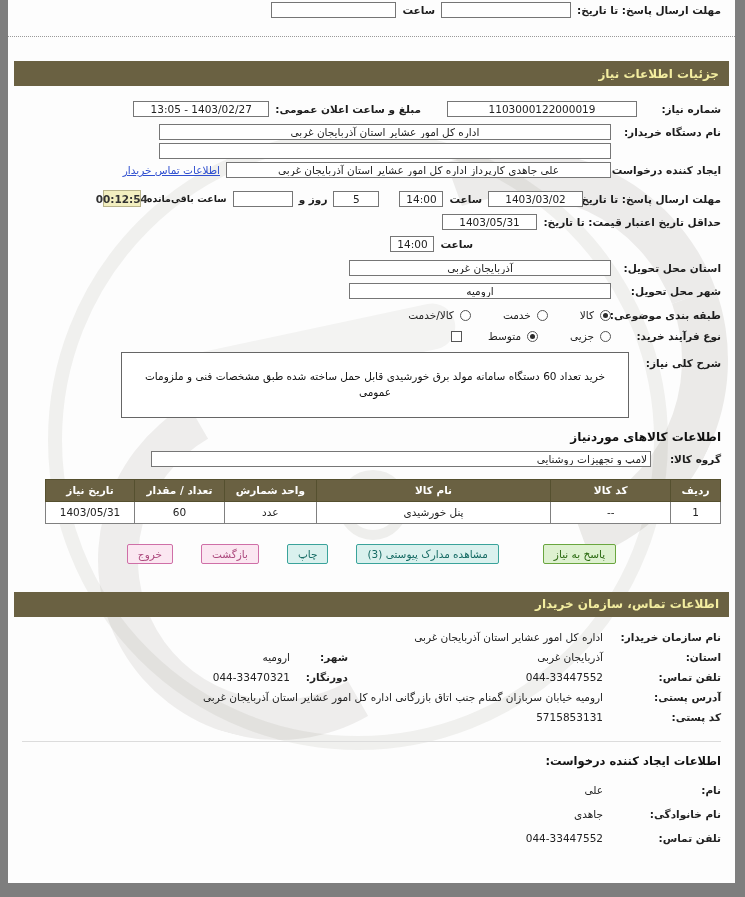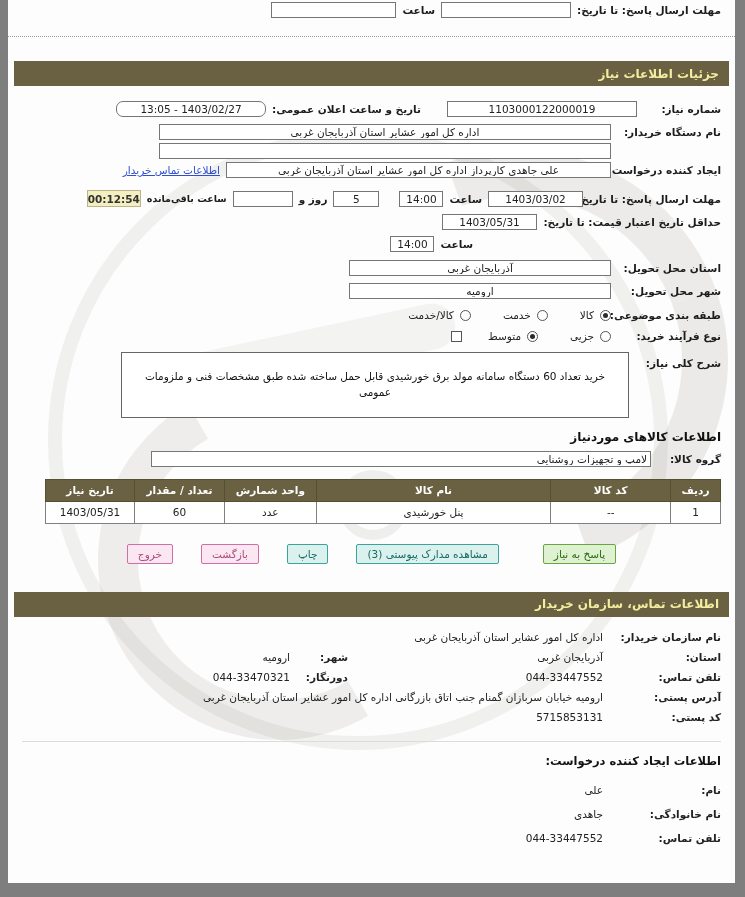--- a/index.html
+++ b/index.html
@@ -21,21 +21,21 @@
               border-radius: 24px; transform: rotate(-12deg); }
 
   .row { display: flex; align-items: center; gap: 6px; padding: 0 14px; position: relative; z-index: 1; }
   .lbl { font-size: 10.5px; font-weight: bold; color: #1c1c1c; white-space: nowrap; text-align: right; flex: none; }
   .sm  { font-size: 9.5px; }
   .inp { height: 16px; border: 1px solid #767676; background: #fff; font-family: inherit; font-size: 10.5px;
          padding: 0 3px; color: #222; flex: none; }
   .ctr { text-align: center; }
   .ltr { direction: ltr; }
   .link { color: #2f4fd0; font-size: 10.5px; text-decoration: underline; white-space: nowrap; cursor: pointer; }
-  .countdown { width: 54px; height: 17px; background: #f3efc0; border: 1px solid #b9b48b; font-size: 10.5px;
+  .countdown { width: 38px; height: 17px; background: #f3efc0; border: 1px solid #b9b48b; font-size: 10.5px;
                font-weight: bold; color: #333; display: flex; align-items: center; justify-content: center;
                direction: ltr; flex: none; }
 
   .radio { width: 11px; height: 11px; border: 1px solid #555; border-radius: 50%; background: #fff;
            display: inline-block; flex: none; cursor: pointer; }
   .radio.on { position: relative; }
   .radio.on::after { content: ""; position: absolute; left: 2px; top: 2px; width: 5px; height: 5px;
                      background: #2b2b2b; border-radius: 50%; }
   .checkbox { width: 11px; height: 11px; border: 1px solid #555; background: #fff; display: inline-block;
               flex: none; cursor: pointer; }
@@ -91,22 +91,22 @@
 
     <div class="dotline"></div>
 
     <div class="bar" style="margin-top:24px">
       <span>جزئیات اطلاعات نیاز</span>
     </div>
 
     <div class="row" style="margin-top:15px">
       <span class="lbl" style="width:78px">شماره نیاز:</span>
       <input class="inp ltr ctr" style="width: 190px;" readonly="" value="1103000122000019">
-      <span class="lbl" style="margin-right:20px">تاریخ و ساعت اعلان عمومی:</span>
-      <input class="inp ltr ctr" style="width: 150px; border-radius: 7px;" readonly="" value="13:05 - 1403/02/27">
+      <span class="lbl" style="margin-right:20px">مبلغ و ساعت اعلان عمومی:</span>
+      <input class="inp ltr ctr" style="width: 136px;" readonly="" value="13:05 - 1403/02/27">
     </div>
 
     <div class="row" style="margin-top:7px">
       <span class="lbl" style="width:104px">نام دستگاه خریدار:</span>
       <input class="inp ctr" style="width: 452px;" readonly="" value="اداره کل امور عشایر استان آذربایجان غربی">
     </div>
     <div class="row" style="margin-top:3px">
       <input class="inp" style="width: 452px; margin-right: 110px;" readonly="">
     </div>
 

